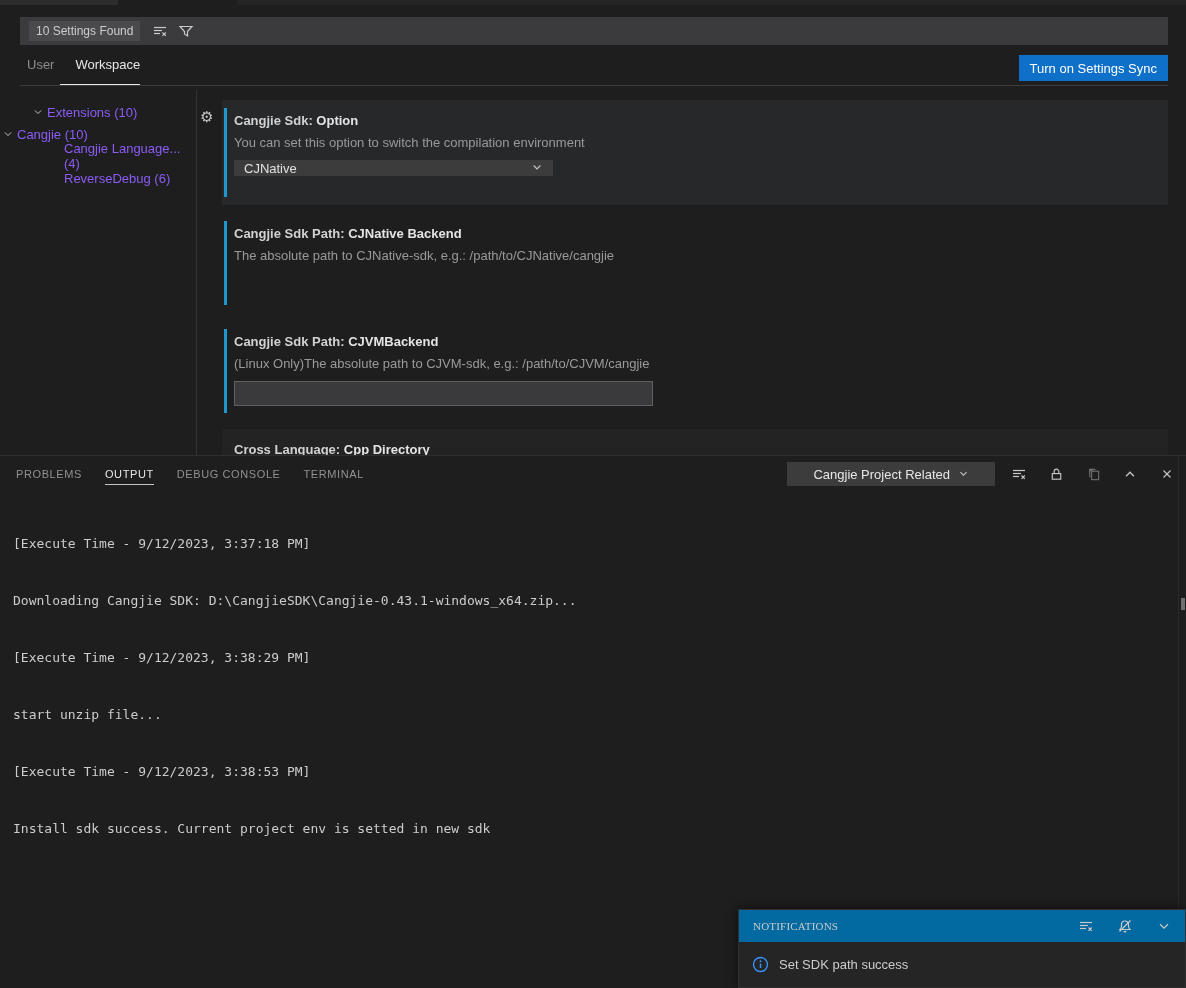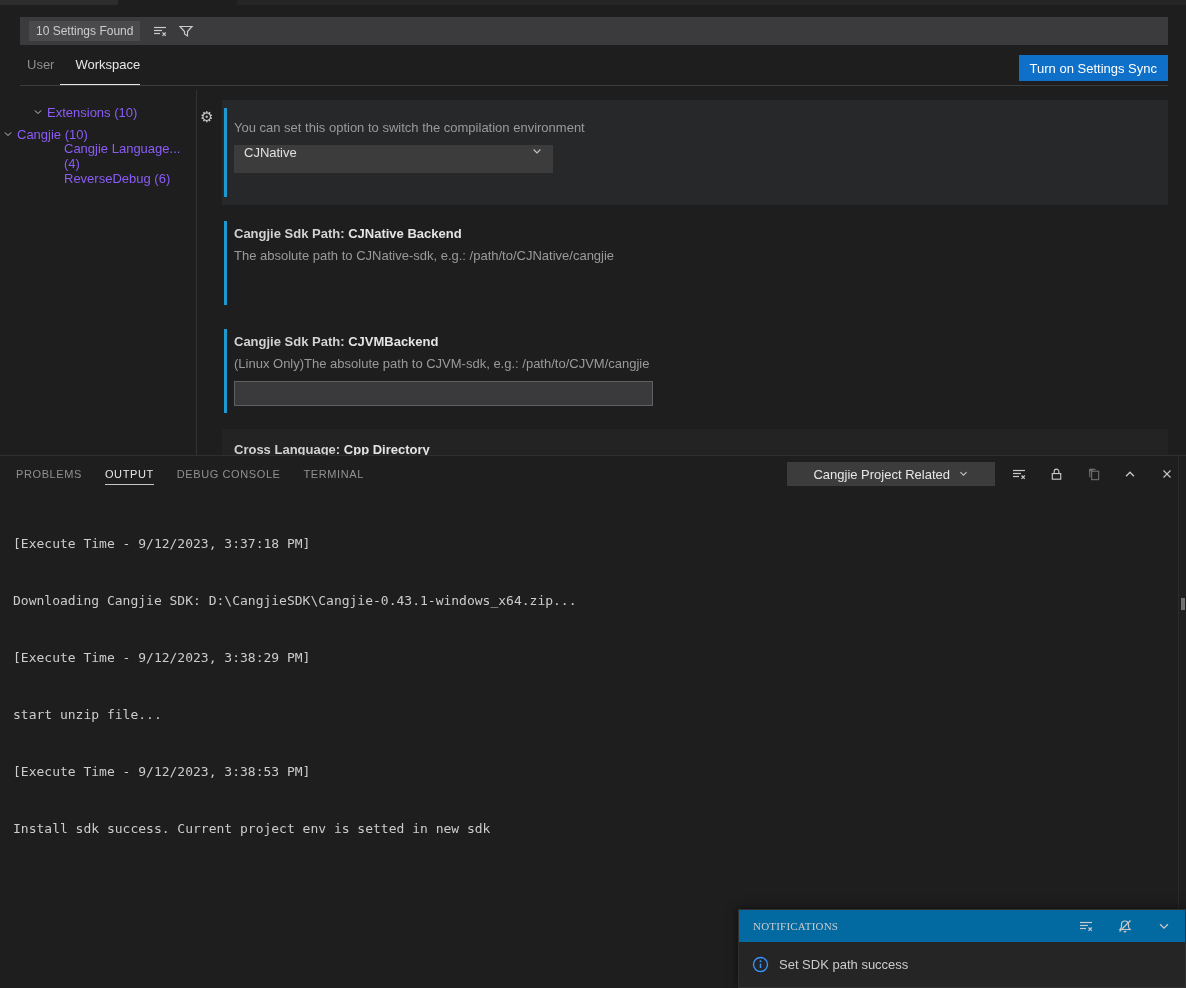--- a/index.html
+++ b/index.html
@@ -59,22 +59,22 @@
 
   .settings-list { position:absolute; top:10px; left:222px; width:946px; }
   .s-row { position:relative; height:100px; margin-bottom:8px; padding:13px 12px 0 12px; }
   .s-row.focused { height:105px; background:#27282a; }
   .s-row.cut { background:#232324; height:60px; }
   .mod-bar { position:absolute; left:2px; top:8px; bottom:8px; width:3px; background:#1f97cf; }
   .s-title { font-size:13px; font-weight:700; color:#e4e4e4; }
   .s-title .prefix { color:#d2d2d2; }
   .s-desc { margin-top:7px; font-size:13px; color:#9a9a9a; }
   .s-select {
-    margin-top:10px; width:319px; height:28px; background:#3c3c3c;
-    display:flex; align-items:flex-start; justify-content:space-between;
+    margin-top:10px; width:319px; height:16px; background:#3c3c3c;
+    display:flex; align-items:center; justify-content:space-between;
     padding:0 10px; font-size:13px; color:#e0e0e0;
   }
   .s-input {
     margin-top:10px; width:419px; height:25px; background:#3a3a3c;
     border:1px solid #606062; color:#cccccc; font-size:13px; padding:0 9px;
     font-family:"Liberation Sans", sans-serif; outline:none; display:block;
   }
 
   
   .panel { position:absolute; top:455px; left:0; width:1186px; height:533px; background:#1e1e1e; border-top:1px solid #2f2f2f; }
@@ -169,20 +169,21 @@
       </div>
     </div>
     <div class="toc-splitter"></div>
 
     <div class="row-gear">⚙</div>
 
     <div class="settings-list">
 
       <div class="s-row focused">
         <div class="mod-bar"></div>
+        <div class="s-title"><span class="prefix">Cangjie Sdk: </span><span>Option</span></div>
         <div class="s-desc">You can set this option to switch the compilation environment</div>
         <div class="s-select">
           <span>CJNative</span>
           <span>
             <svg width="12" height="12" viewBox="0 0 16 16" fill="none" stroke="#c5c5c5" stroke-width="1.5">
               <polyline points="3.5,6 8,10.5 12.5,6"></polyline>
             </svg>
           </span>
         </div>
       </div>

